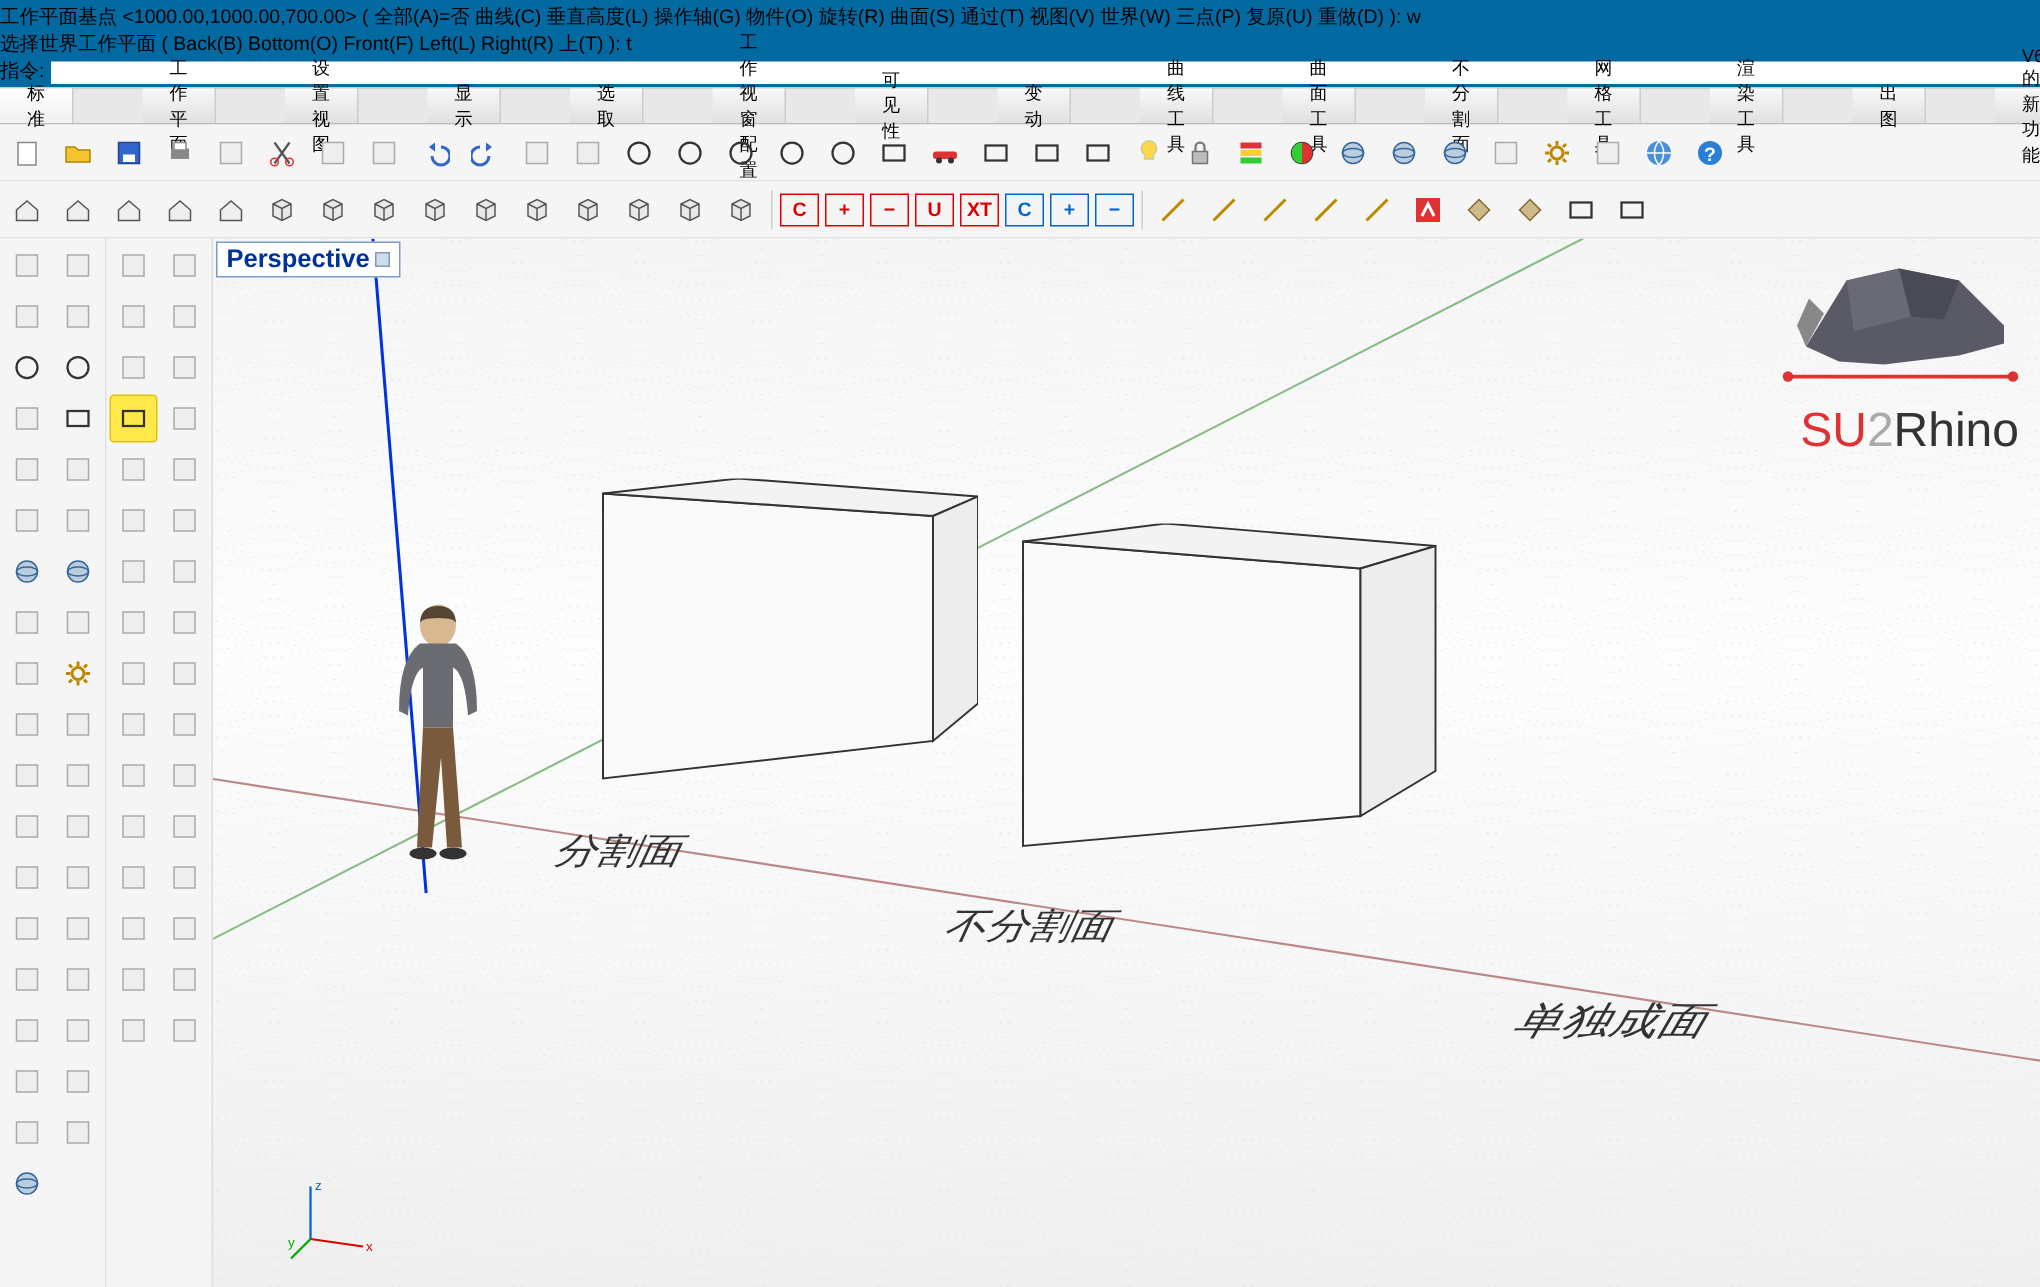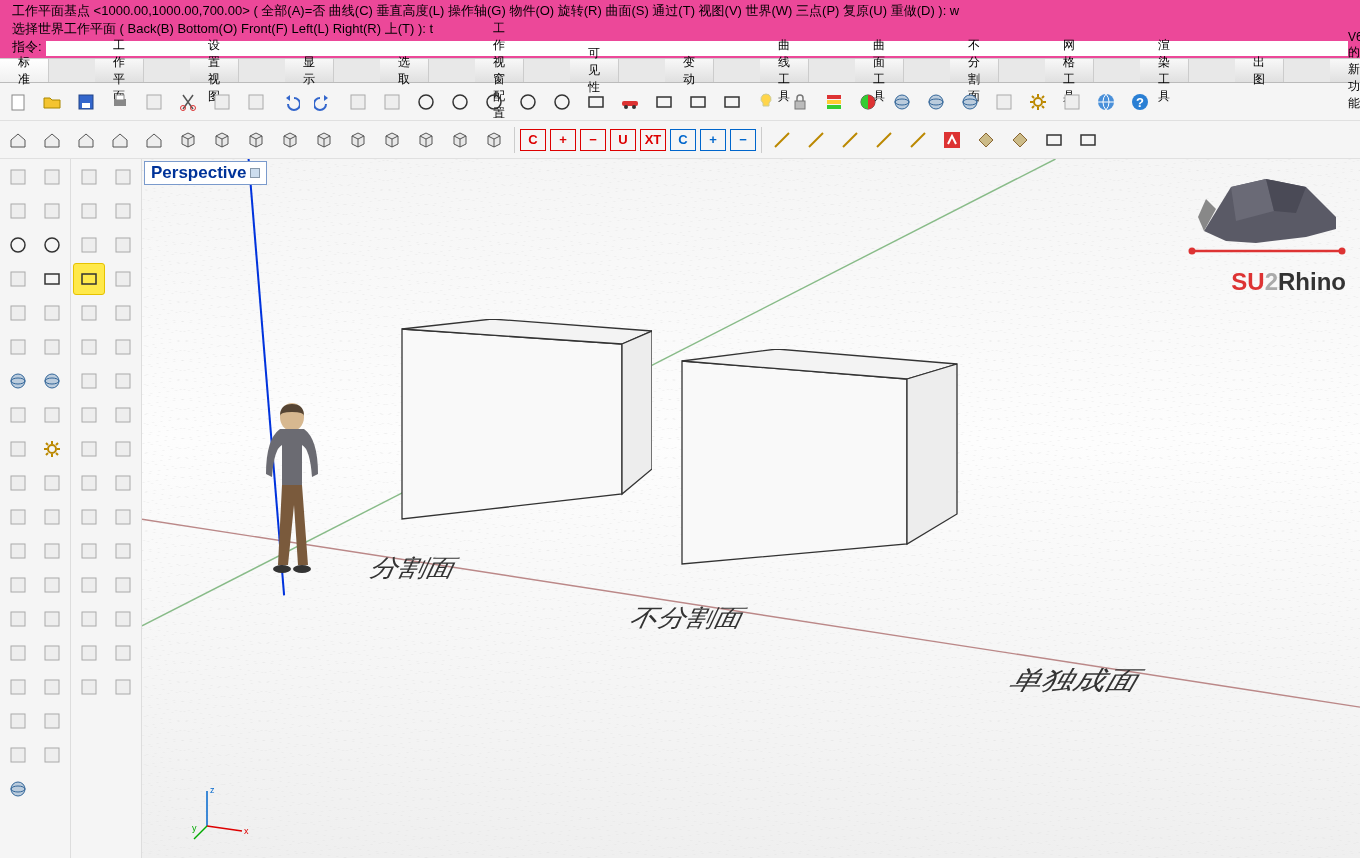--- a/index.html
+++ b/index.html
@@ -1,38 +1,38 @@
 <!DOCTYPE html>
 <html><head>
 <meta charset="utf-8">
 <style>
 * { margin: 0; padding: 0; box-sizing: border-box; }
 body { font-family: "Microsoft YaHei", Arial, sans-serif; font-size: 13px; background: #f0f0f0; width: 1360px; height: 858px; overflow: hidden; position: relative; }
-.command-area { background: #ec4899; padding: 2px 12px; font-size: 13px; border-bottom: 1px solid #ccc; }
+.command-area { background: #0369a1; padding: 2px 0; font-size: 13px; border-bottom: 1px solid #ccc; }
 .command-line { line-height: 18px; white-space: nowrap; }
 .command-prompt { display: flex; align-items: flex-end; }
 .command-prompt input { border: none; outline: none; flex: 1; font-size: 13px; margin-left: 4px; }
 .tab-bar { background: #e8e8e8; display: flex; border-bottom: 1px solid #bbb; height: 24px; align-items: center; font-size: 12px; gap: 46px; }
 .tab { padding: 3px 18px; border-right: 1px solid #ccc; background: linear-gradient(#f8f8f8,#e0e0e0); height: 100%; display: flex; align-items: center; cursor: pointer; }
 .tab.active { background: linear-gradient(#fff,#f0f0f0); }
 .toolbar-row { background: #f5f5f5; display: flex; align-items: center; padding: 2px; gap: 2px; border-bottom: 1px solid #e0e0e0; height: 38px; }
 .tool-btn { width: 32px; height: 32px; display: flex; align-items: center; justify-content: center; border-radius: 3px; cursor: pointer; font-size: 18px; }
 .tool-sep { width: 1px; height: 26px; background: #ccc; margin: 0 2px; }
 .main-area { display: flex; height: calc(858px - 156px); position: relative; }
 .side-toolbar { background: #f5f5f5; padding: 2px; display: grid; grid-template-columns: repeat(2, 32px); grid-auto-rows: 32px; gap: 2px; border-right: 1px solid #ddd; align-content: start; }
 .side-toolbar .tool-btn { width: 32px; height: 32px; font-size: 16px; }
 .side-toolbar .highlight { background: #ffe94a; border: 1px solid #e6c200; }
 .viewport { flex: 1; position: relative; background: linear-gradient(#f5f5f5 0%, #fdfdfd 40%, #efefef 100%); overflow: hidden; }
 .viewport-label { position: absolute; top: 2px; left: 2px; background: #fff; border: 1px solid #7a9acc; font-size: 17px; padding: 1px 6px; color: #003399; font-weight: bold; display: flex; align-items: center; gap: 4px; z-index: 10; }
 .viewport-label .dd { width: 10px; height: 10px; background: #cde; border: 1px solid #89a; }
 .grid-bg { position: absolute; inset: 0; }
 .axis-gizmo { position: absolute; left: 50px; bottom: 20px; width: 60px; height: 60px; }
 .floor-text { position: absolute; font-size: 28px; color: #333; font-weight: 500; transform: skewX(-25deg) scaleY(0.85); }
 .watermark { position: absolute; right: 14px; top: 10px; text-align: right; }
-.watermark .rhino { font-size: 24px; font-weight: bold; }
+.watermark .rhino { font-size: 32px; font-weight: normal; }
 .watermark .su { color: #d33; }
 .watermark .two { color: #aaa; }
 .watermark .rh { color: #333; }
 .red-box { border: 1.5px solid #d00; display: inline-flex; width: 26px; height: 22px; align-items: center; justify-content: center; font-size: 13px; font-weight: bold; margin: 0 1px; }
 .blue-box { border: 1.5px solid #06c; display: inline-flex; width: 26px; height: 22px; align-items: center; justify-content: center; font-size: 13px; font-weight: bold; margin: 0 1px; }
 .red-txt { color: #d00; }
 .blue-txt { color: #06c; }
 svg.icon { width: 20px; height: 20px; }
 .person { position: absolute; left: 110px; top: 240px; width: 80px; height: 190px; }
 </style>

